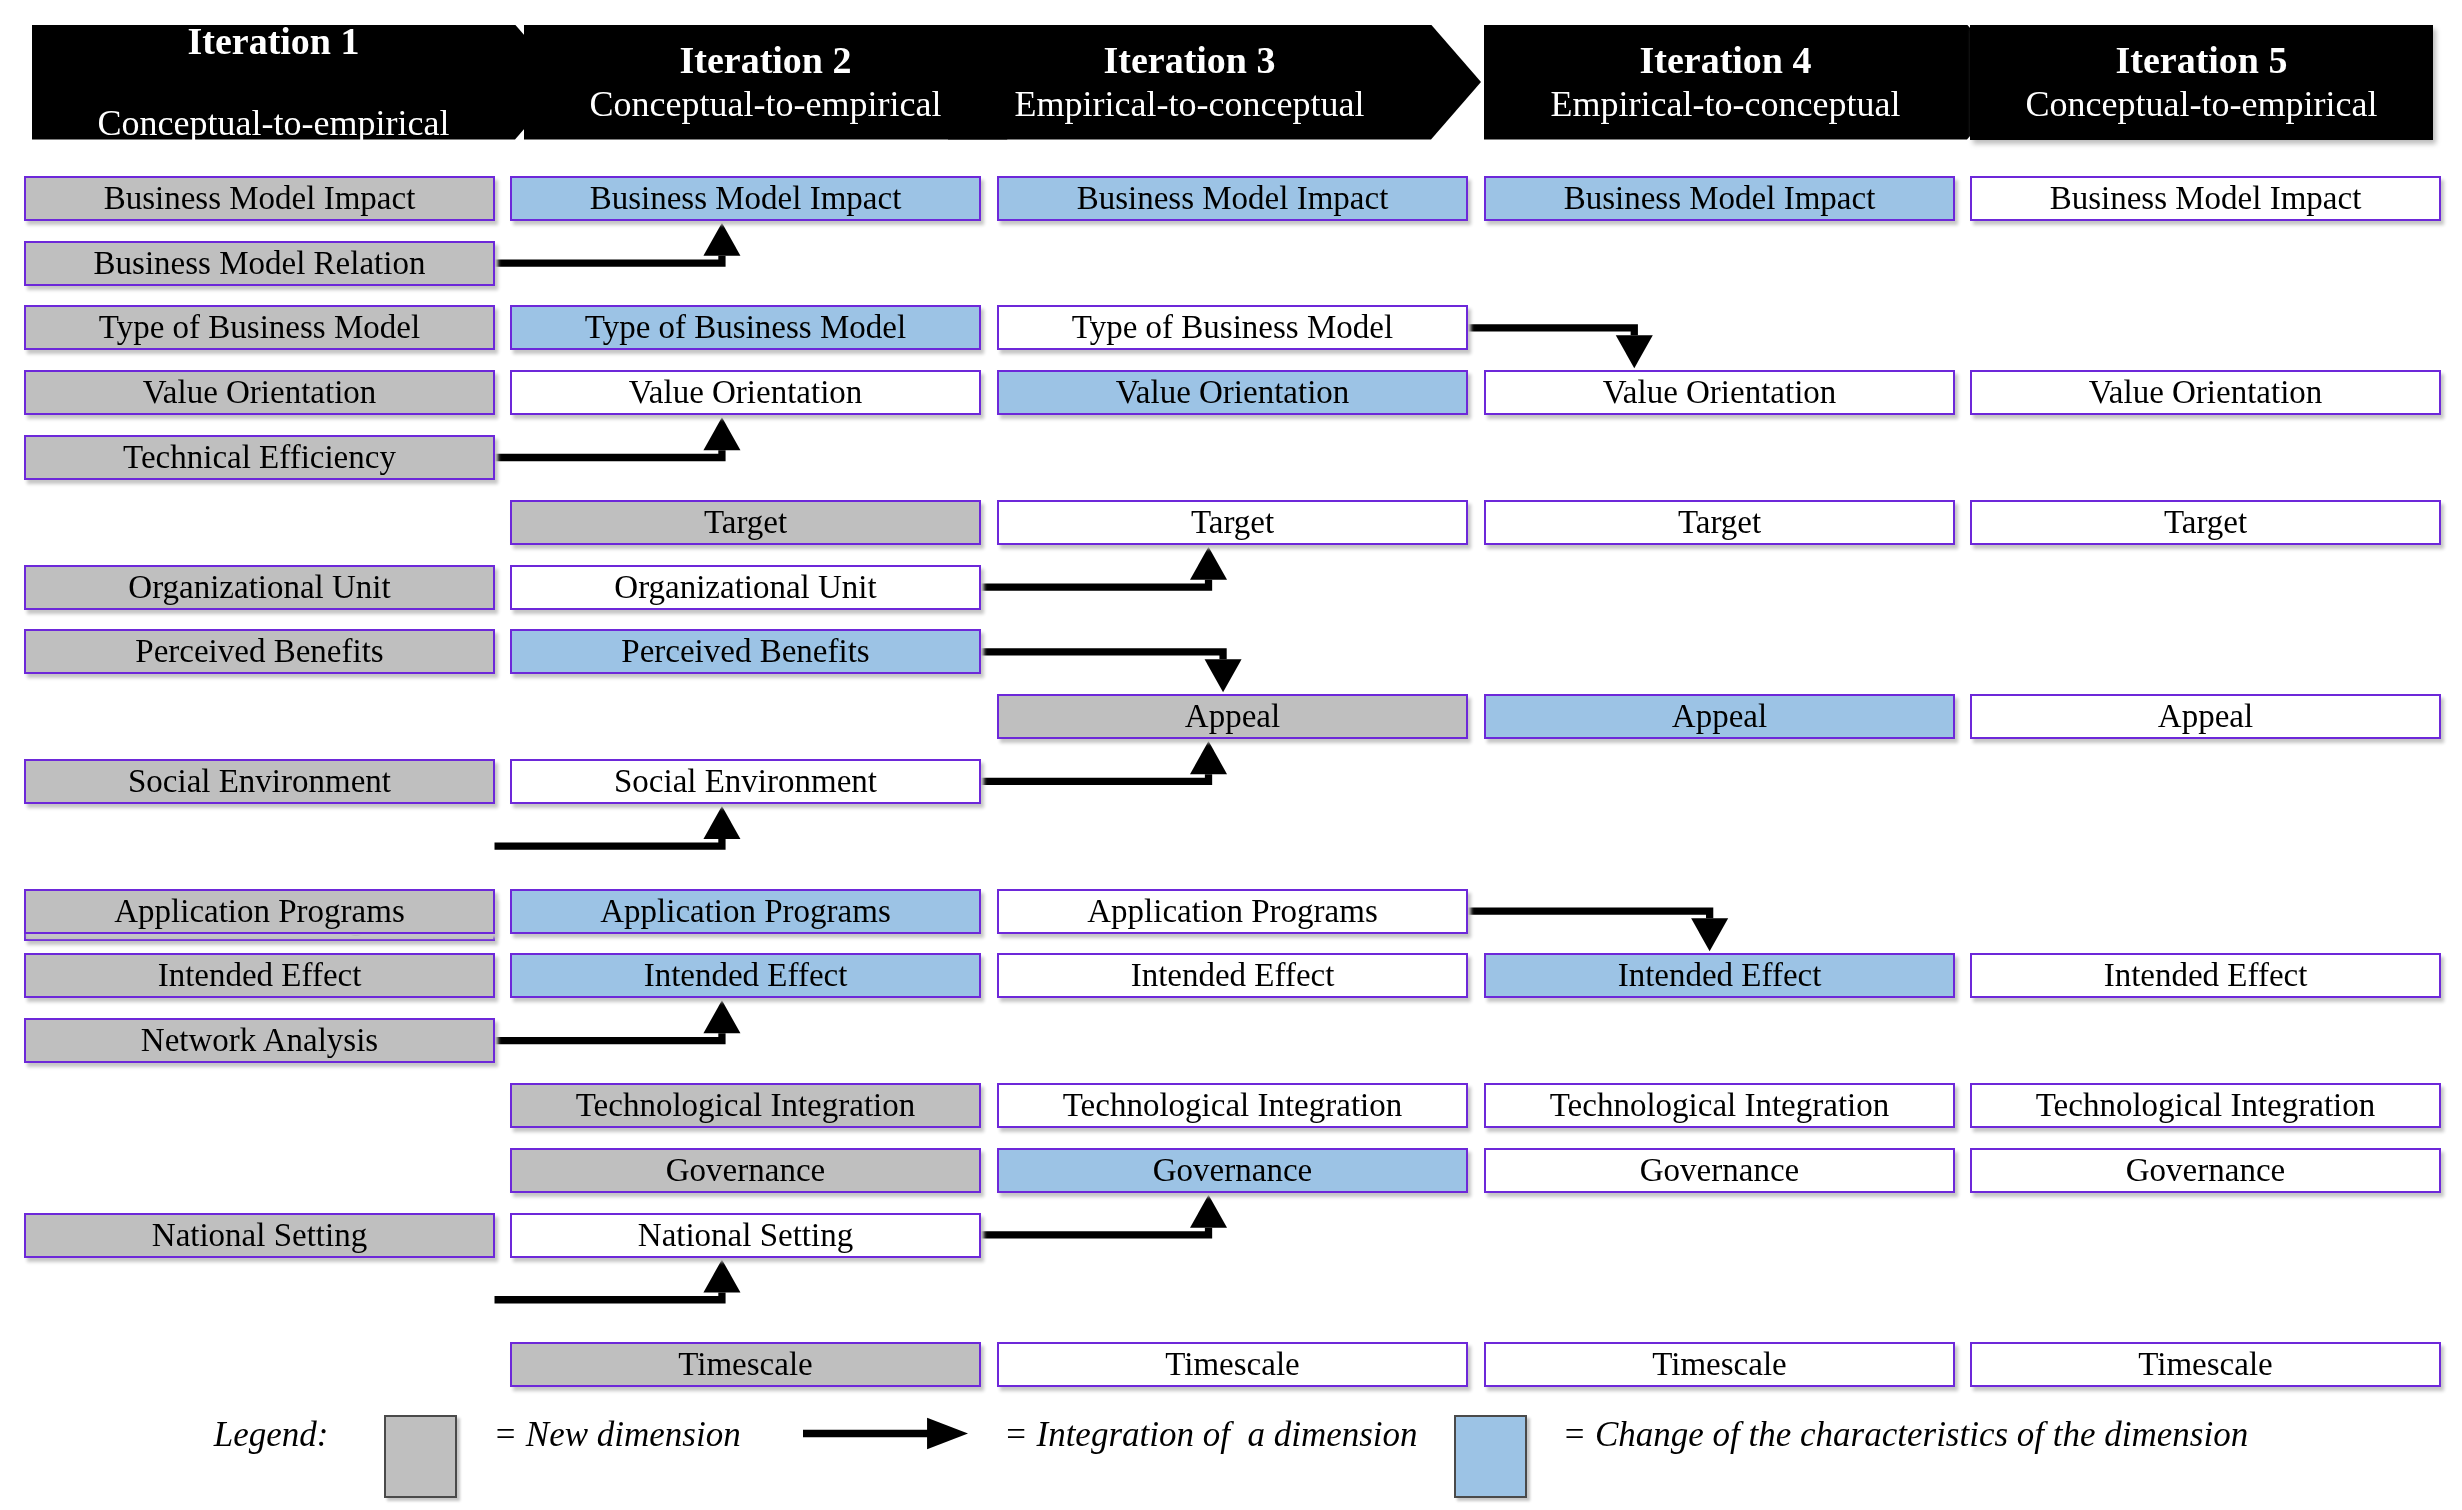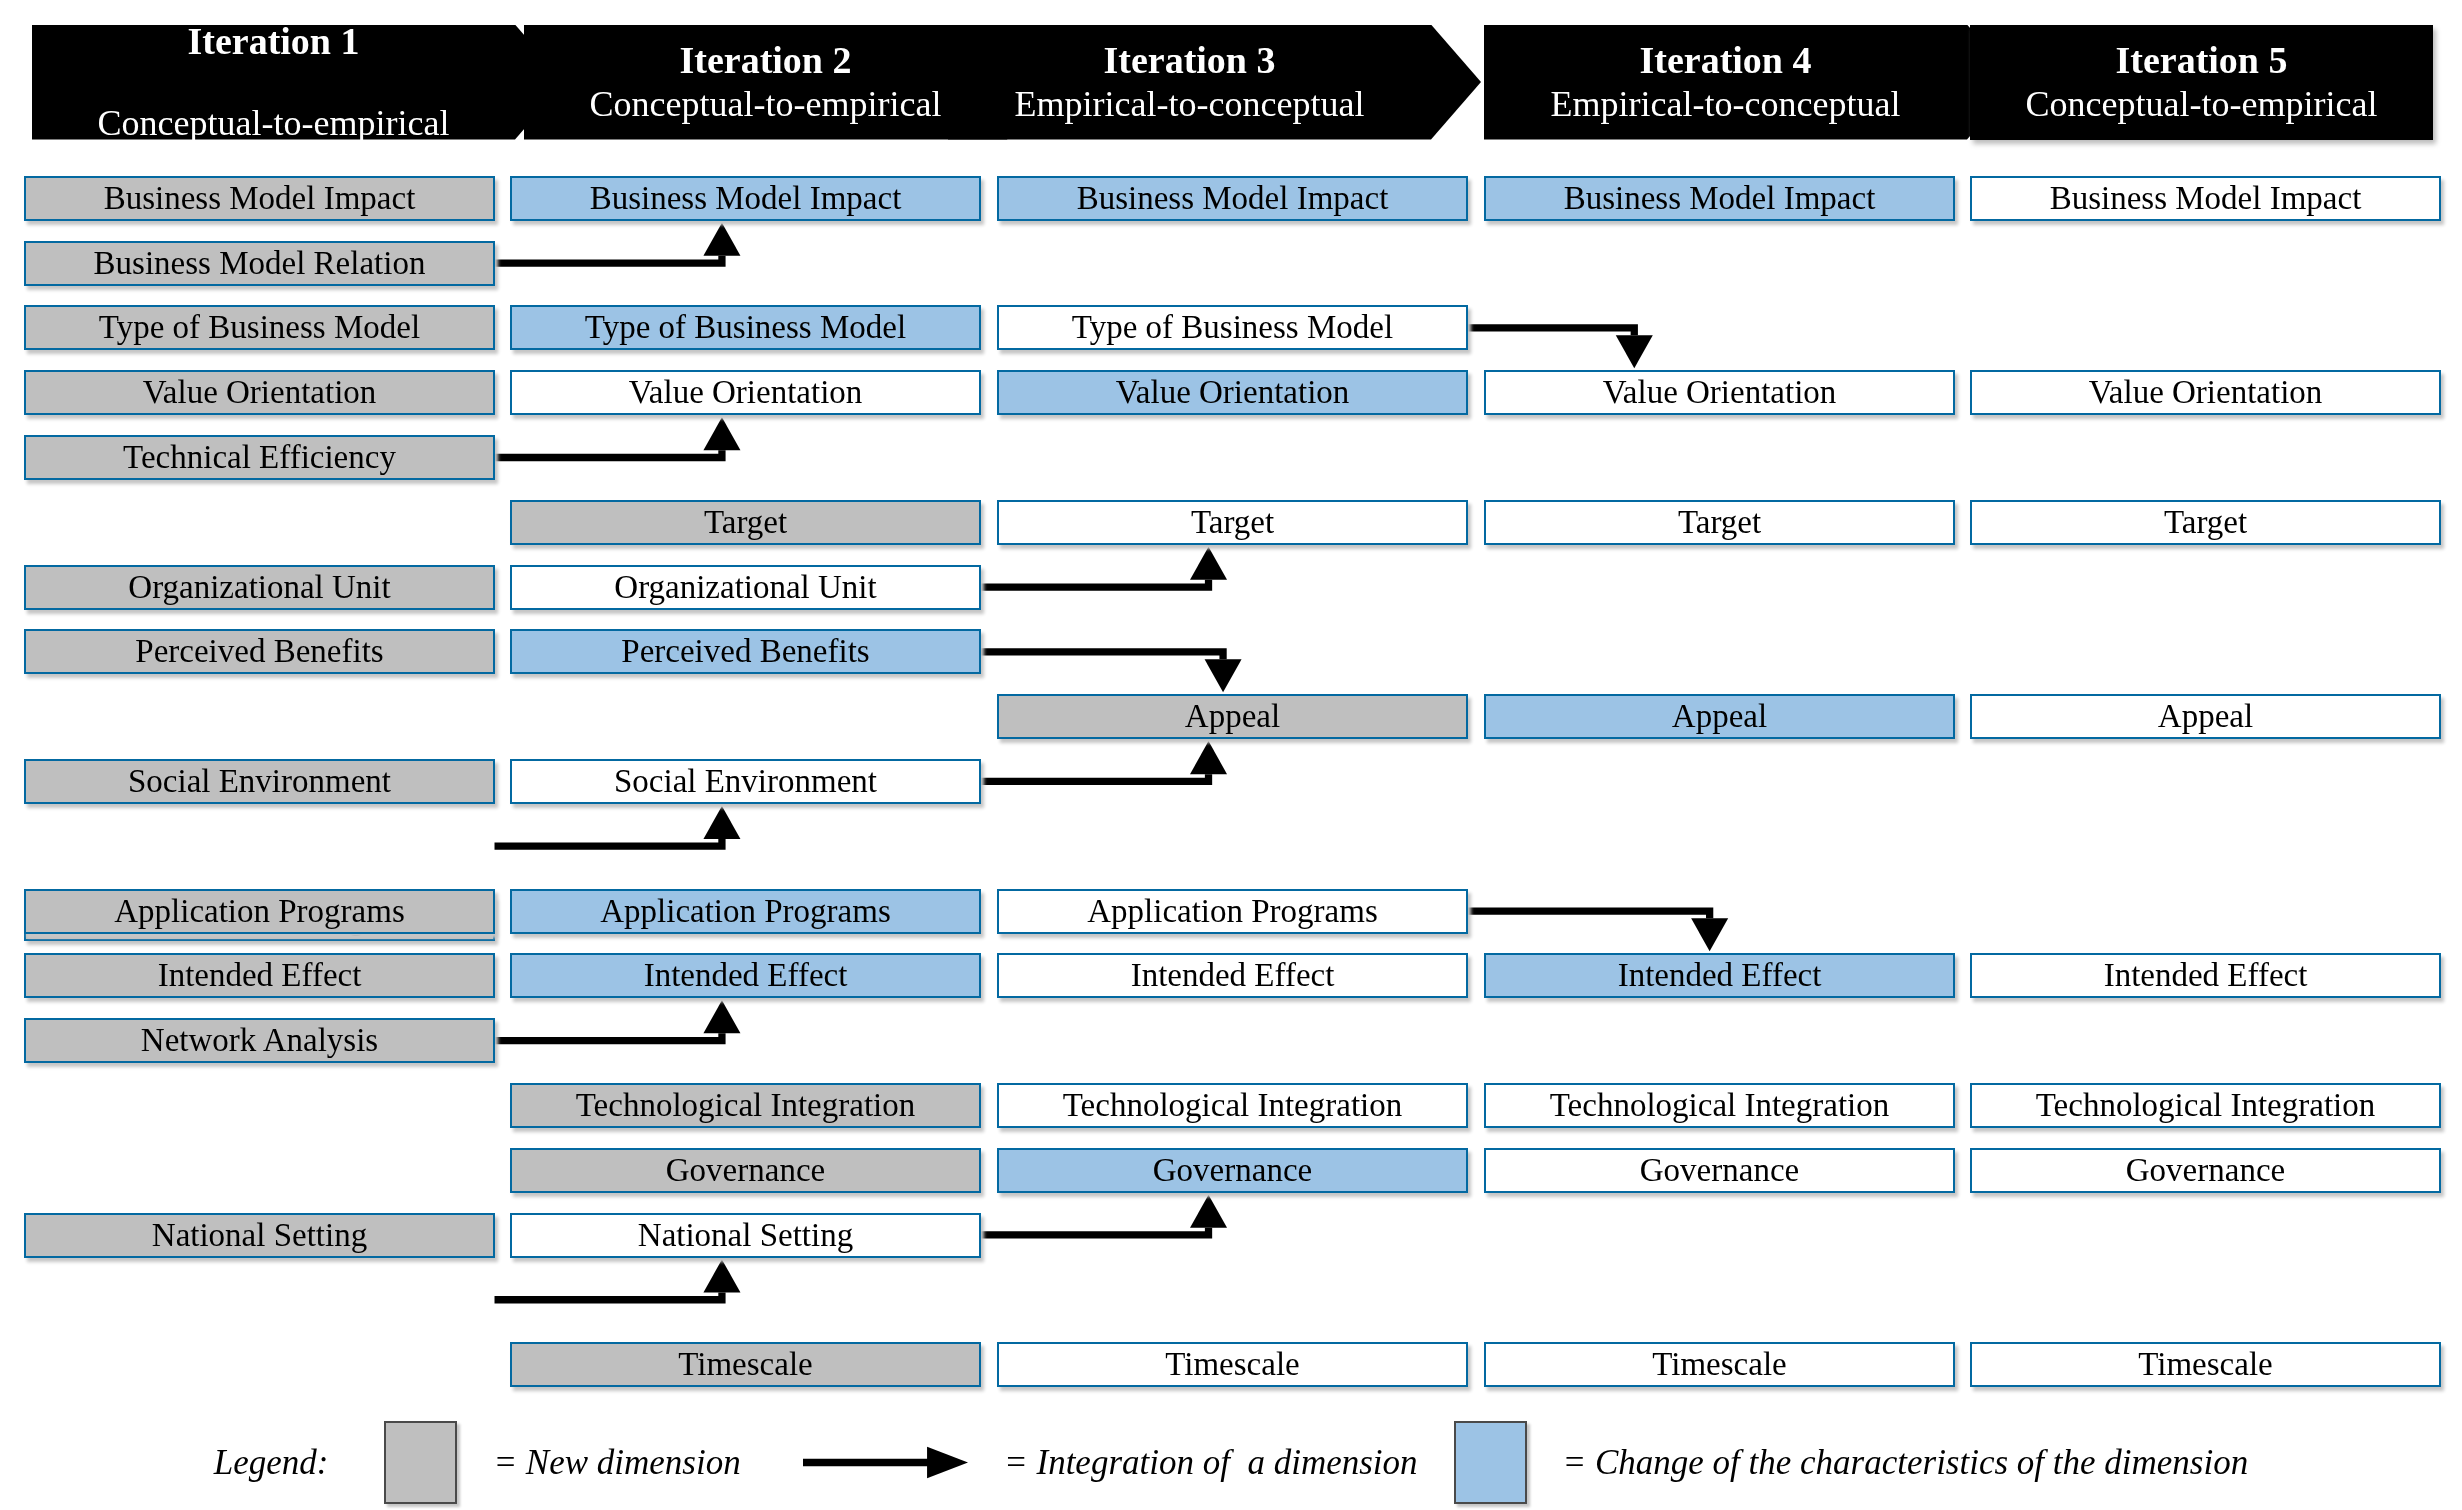--- a/index.html
+++ b/index.html
@@ -33,37 +33,37 @@
     clip-path: polygon(0 0, calc(100% - 50px) 0, 100% 50%, calc(100% - 50px) 100%, 0 100%);
     padding-right: 50px;
   }
   .iter-header .t { font-weight: bold; font-size: 38px; }
   .iter-header .s { font-size: 36px; }
   .box {
     position: absolute;
     width: 471px;
     height: 45px;
     box-sizing: border-box;
-    border: 2px solid #0369a1;
+    border: 2px solid #6d28d9;
     box-shadow: 3.3px 4px 3.3px #c6c6c6;
     display: flex;
     align-items: center;
     justify-content: center;
     font-size: 33px;
     color: #000000;
     white-space: nowrap;
   }
   .legend {
     position: absolute;
     left: 0;
     top: 1415px;
     width: 100%;
     height: 95px;
     display: flex;
-    align-items: center;
+    align-items: flex-start;
     justify-content: center;
     gap: 36px;
     font-style: italic;
     font-size: 35px;
     color: #000000;
   }
   .legend span { white-space: pre; }
   .swatch {
     display: inline-block;
     width: 73px;

